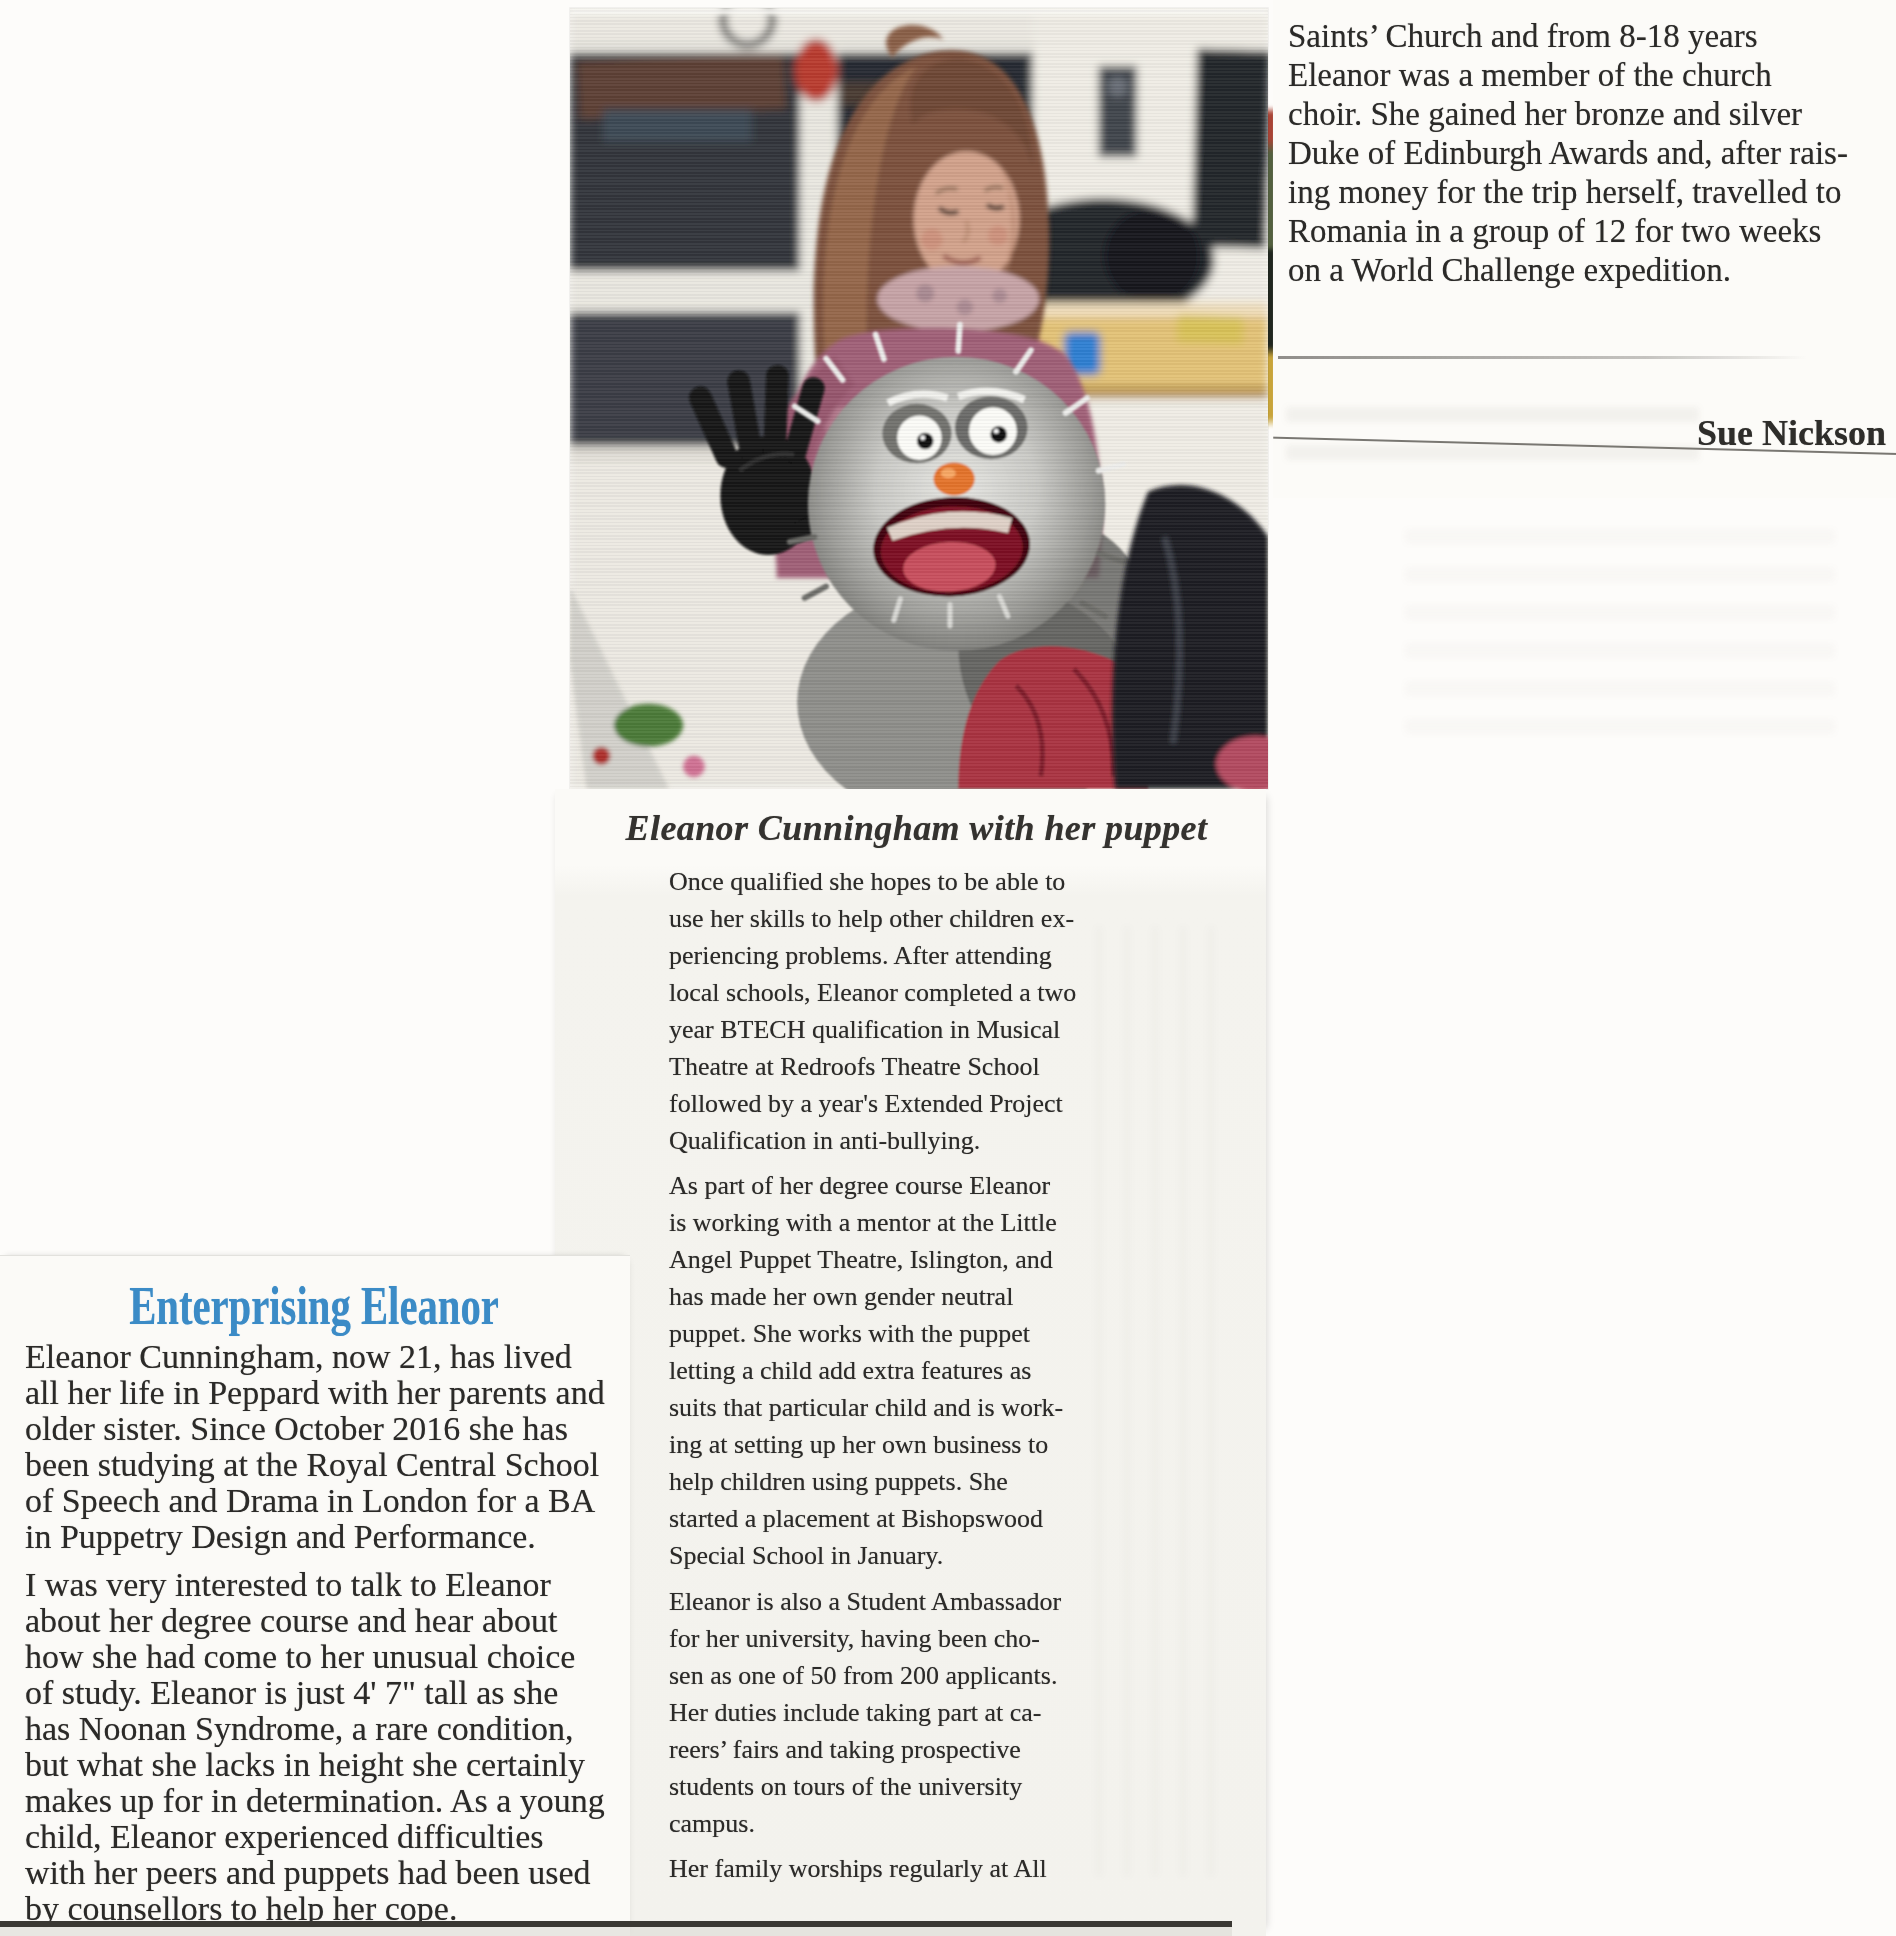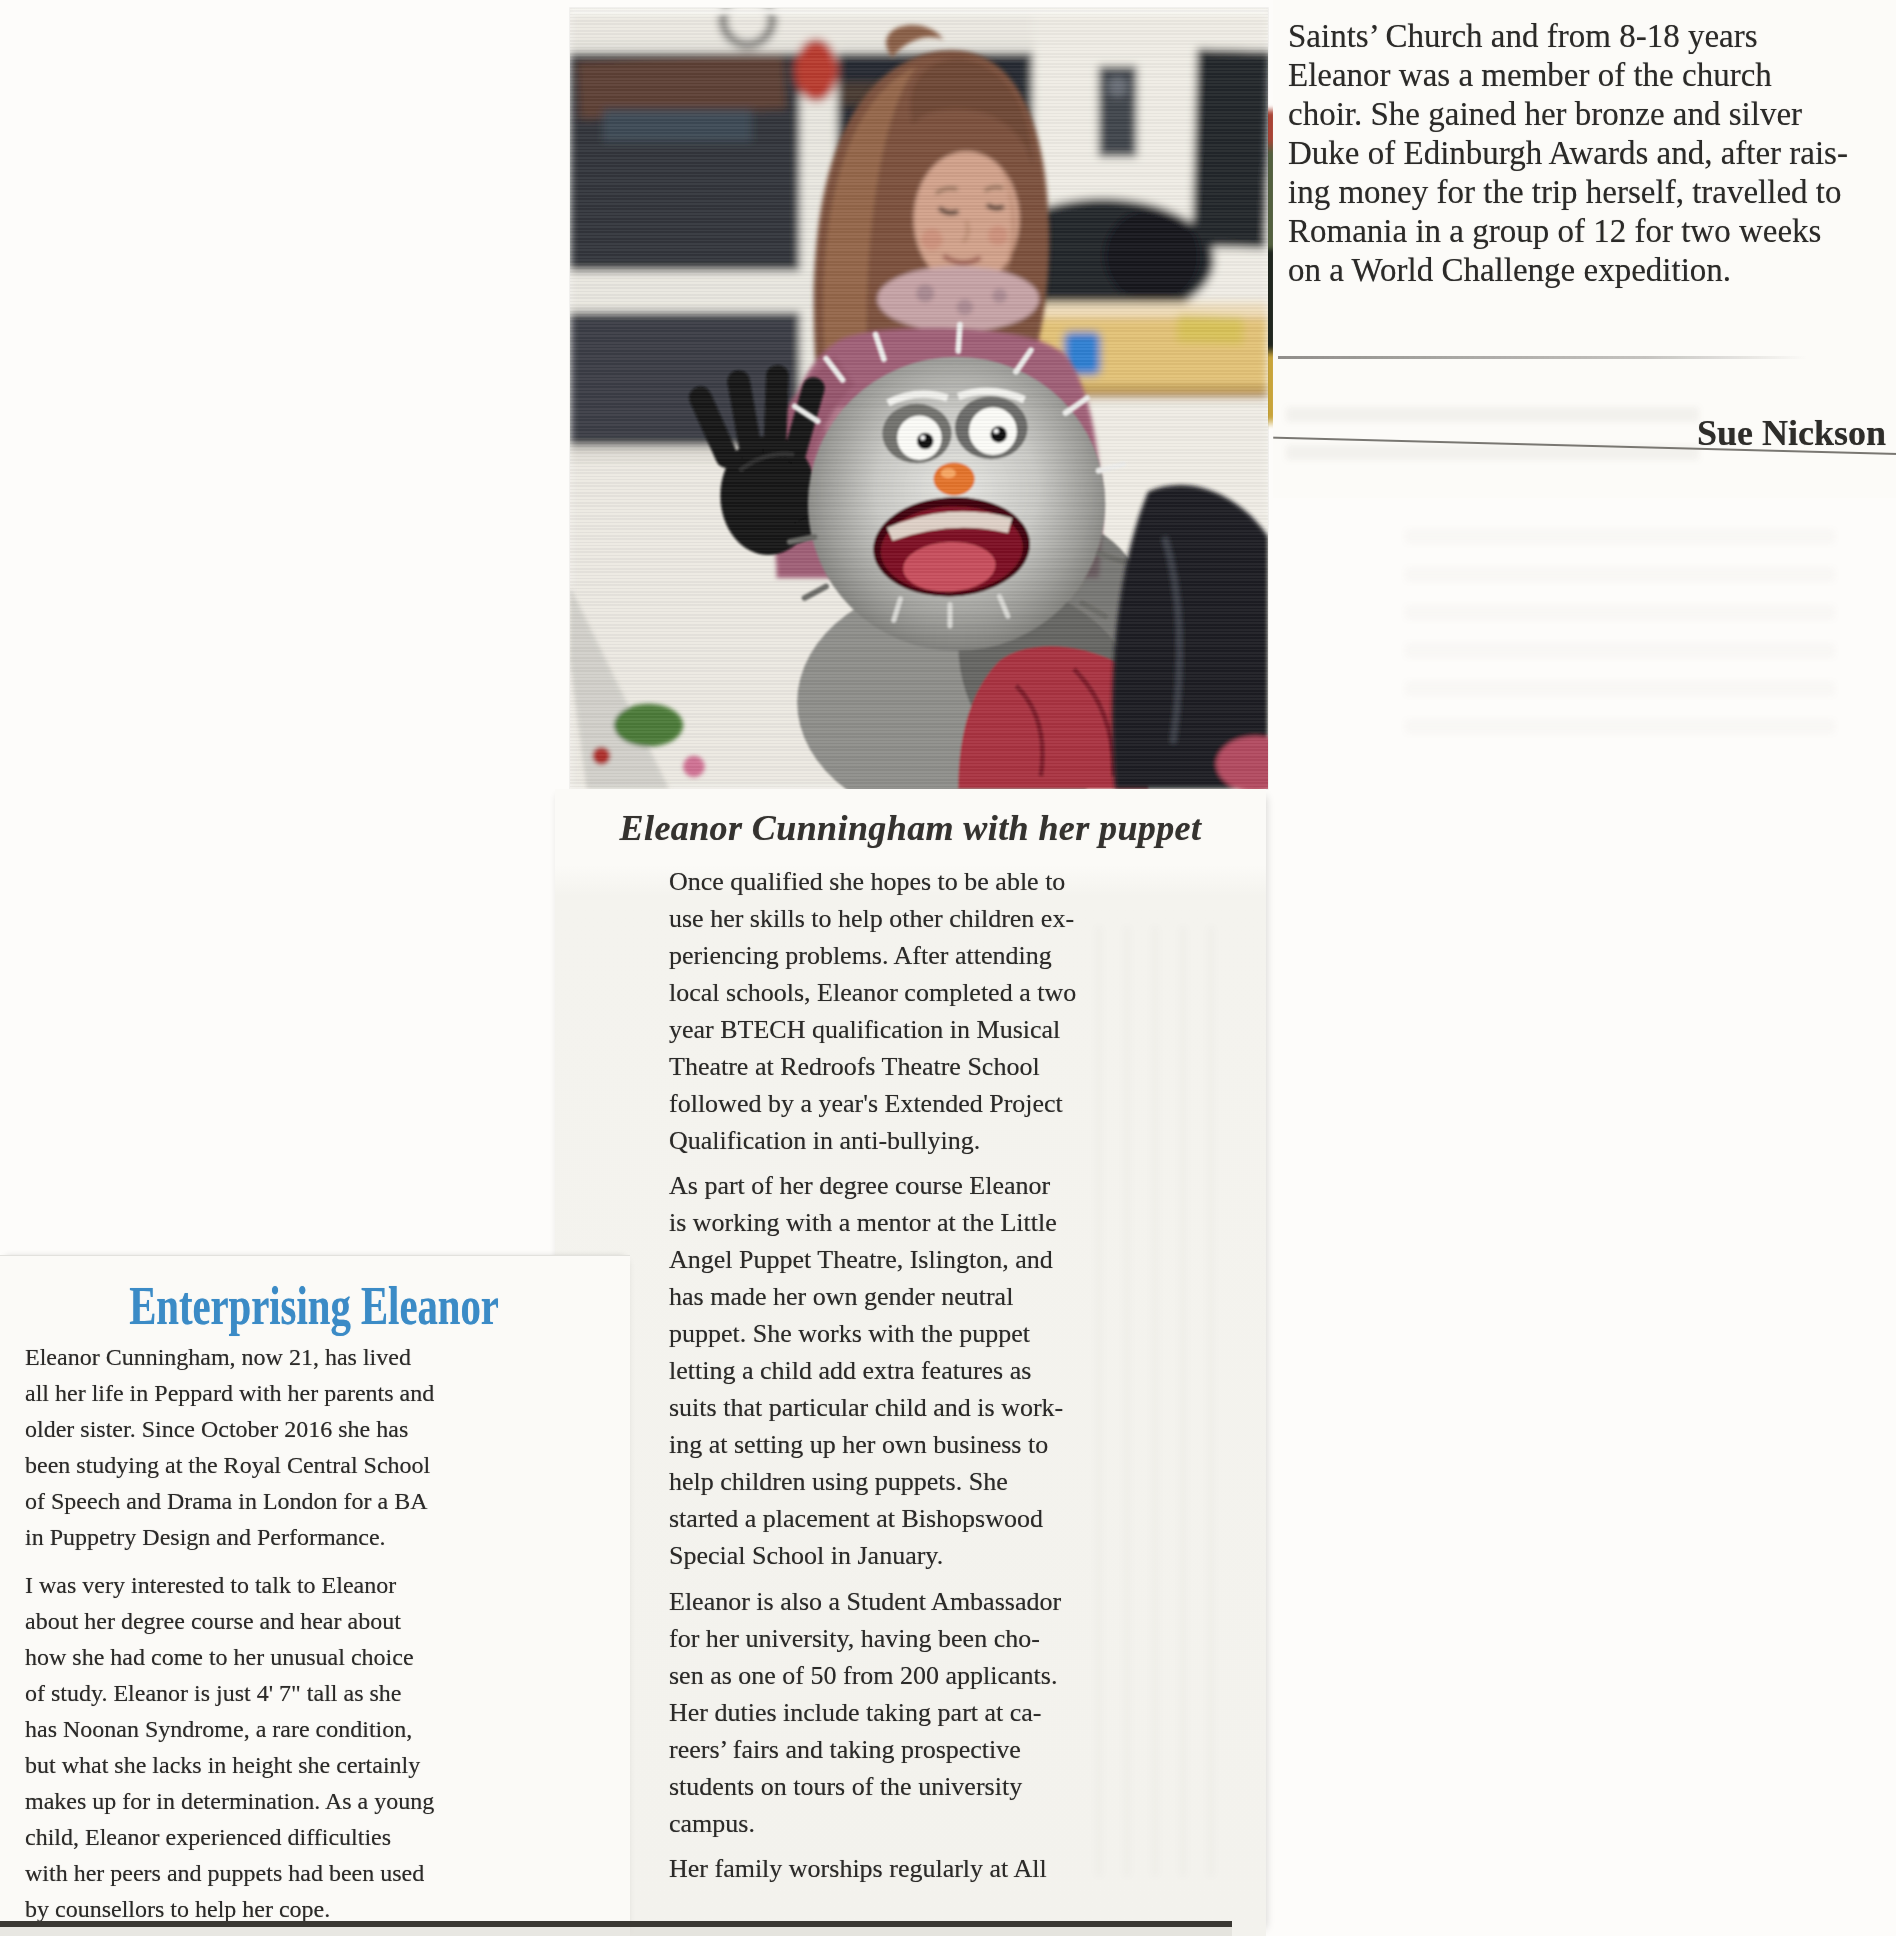--- a/index.html
+++ b/index.html
@@ -17,21 +17,21 @@
   #photo{left:570px;top:8.3px;width:698px;height:781px;background:#f6f5f1;
          box-shadow:0 0 0 0.8px rgba(0,0,0,.06);}
   #photo svg{display:block;}
   #photo::after{content:"";position:absolute;inset:0;pointer-events:none;
     background:repeating-linear-gradient(0deg, rgba(255,255,255,.05) 0 1.7px, rgba(20,20,25,.04) 1.7px 3.3px);}
 
   
   #center-clip{left:555px;top:789px;width:711px;height:1147px;
     background:linear-gradient(180deg,#fbfaf7 0,#fbfaf7 76px,#f4f3ee 107px,#f3f2ed 100%);
     box-shadow:6.6px 0 8.3px -6.6px rgba(0,0,0,.18), -5px 0 6.6px -5.8px rgba(0,0,0,.10);}
-  .caption{position:absolute;left:0;top:18px;width:100%;text-align:center;
+  .caption{position:absolute;left:6px;top:18px;width:100%;text-align:center;
     font-size:36px;font-weight:bold;font-style:italic;color:#34322f;letter-spacing:0.4px;}
   #midtext{position:absolute;left:114px;top:74px;width:562px;}
   #midtext p.lines{font-size:26px;line-height:37px;margin-bottom:8.3px;}
 
   
   #right-clip{left:1273px;top:0;width:623px;height:498px;background:#fcfbf8;}
   #righttext{position:absolute;left:15px;top:16.5px;width:608px;}
   #righttext p.lines{font-size:33px;line-height:39px;margin-bottom:10px;}
   .signature{position:absolute;right:10px;top:412px;font-size:36px;font-weight:bold;color:#2e2d2a;}
   .fold-strike{position:absolute;left:5px;top:356px;width:529px;height:2.5px;
@@ -50,21 +50,21 @@
 
   
   #left-clip{left:0;top:1255px;width:630px;height:682px;background:#fbfaf7;
     border-top:0.8px solid rgba(90,85,75,.15);
     box-shadow:0 -4.1px 6.6px -5.8px rgba(0,0,0,.22), 5px 0 6.6px -5.8px rgba(0,0,0,.10);}
   .headline{position:absolute;left:0;top:18px;width:628px;text-align:center;
     font-size:55px;font-weight:bold;color:#3b8bc6;
     transform:scaleX(.74);transform-origin:center;
     text-shadow:0 0 0.8px rgba(59,139,198,.6);}
   #lefttext{position:absolute;left:25px;top:83px;width:603px;}
-  #lefttext p.lines{font-size:24px;line-height:36px;margin-bottom:11.6px;}
+  #lefttext p.lines{font-size:34px;line-height:36px;margin-bottom:11.6px;}
 
   
   .bottom-edge{left:0;top:1921px;width:1232px;height:5.8px;background:#3a3833;filter:blur(0.5px);}
   .below-edge{left:0;top:1927px;width:1232px;height:10px;background:#dcdad4;opacity:.6;}
 
   
   .ghost{position:absolute;filter:blur(3.3px);pointer-events:none;}
   .ghost-h{background:repeating-linear-gradient(180deg, rgba(125,118,105,.14) 0 15px, rgba(0,0,0,0) 15px 38px);}
   .ghost-v{background:repeating-linear-gradient(90deg, rgba(120,115,100,.10) 0 8.3px, rgba(0,0,0,0) 8.3px 28px);}
   #ghost1{left:1286px;top:407px;width:413px;height:60px;opacity:.55;}

